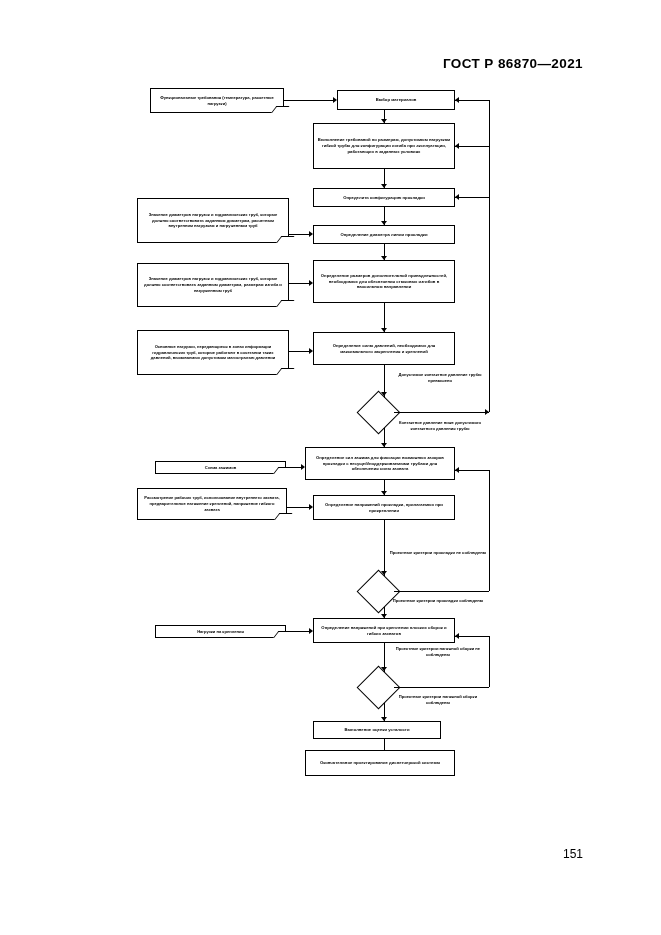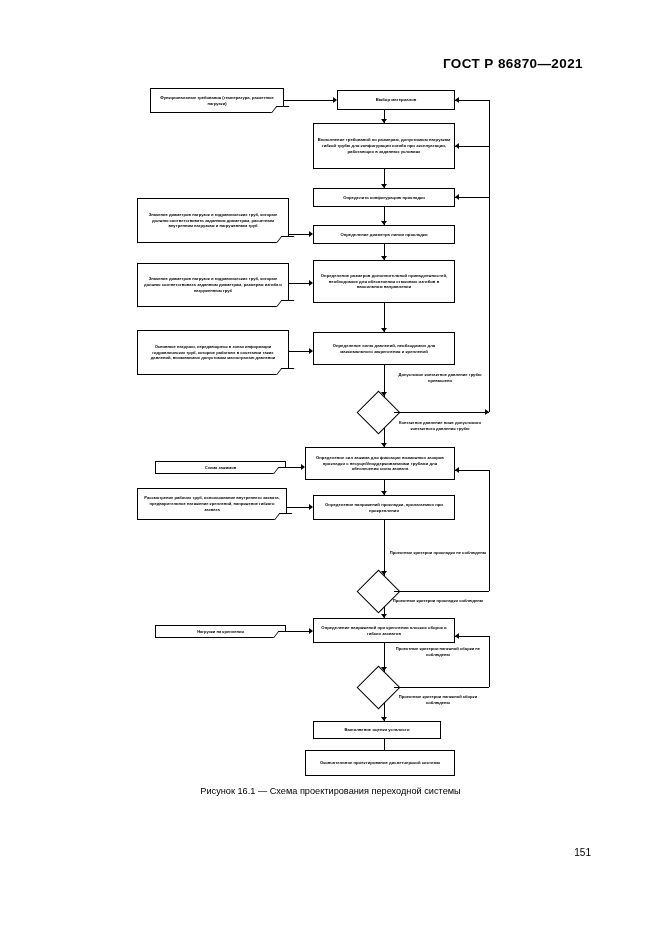--- a/index.html
+++ b/index.html
@@ -100,22 +100,22 @@
   .caption{
     position:absolute;
     left:0; top:786px; width:661px;
     text-align:center;
     font-size:9.2px;
     color:#000;
   }
   
   .folio{
     position:absolute;
-    right:70px; top:847px;
-    font-size:10px;
+    right:78px; top:847px;
+    font-size:12px;
     color:#000;
   }
 </style>
 </head>
 <body>
 
 <div class="page">
 
   <div class="std-header">ГОСТ Р 86870—2021</div>
 
@@ -245,16 +245,15 @@
     <div class="ln h" style="left:455px; top:556px; width:34px;"></div>
     <div class="arr arr-l" style="left:455px; top:553px;"></div>
 
     <div class="ln v" style="left:384px; top:623px; height:18px;"></div>
     <div class="arr arr-d" style="left:381px; top:637px;"></div>
 
     <div class="ln v" style="left:384px; top:659px; height:11px;"></div>
 
   </div>
 
-  <div class="caption">Рисунок 16.1 — Схема проектирования переходной системы</div>
   <div class="folio">151</div>
 
 </div>
 
 </body></html>

